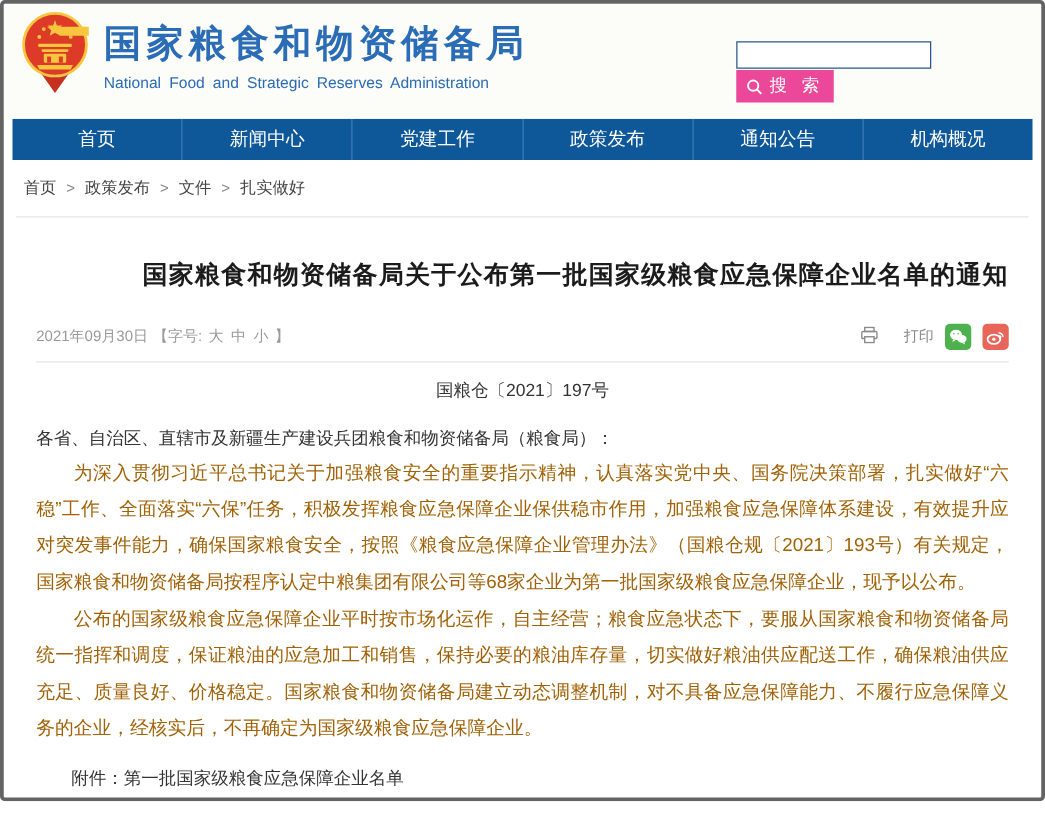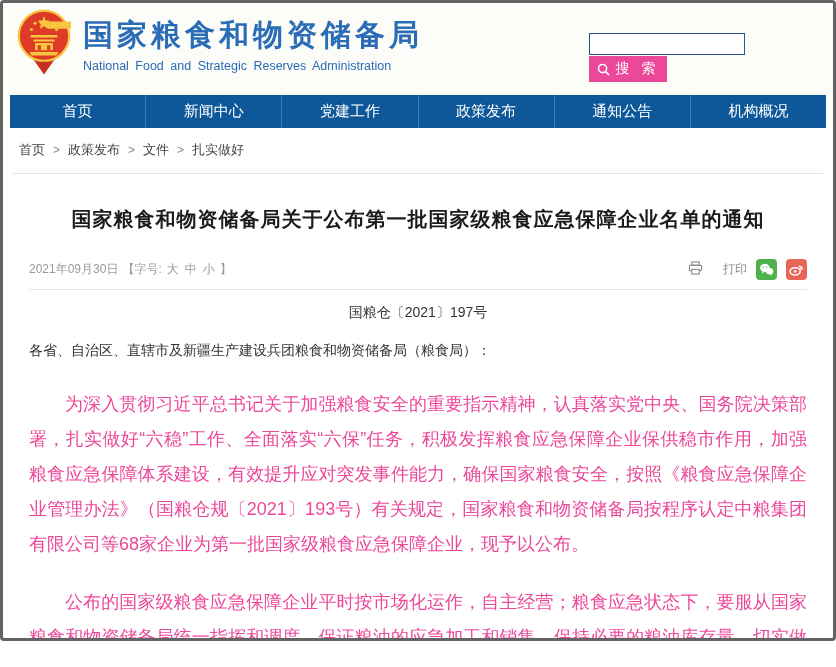--- a/index.html
+++ b/index.html
@@ -44,40 +44,40 @@
     display:flex; align-items:center; gap:8px;
   }
   .crumb { color:#444; text-decoration:none; cursor:pointer; }
   .crumb-sep { color:#888; font-size:12px; }
   
   .content {
     margin:4px 10px 0; border-top:1px solid #e3e3e3;
     padding:0 16px; color:#333;
   }
   .art-title {
-    margin-top:32px; text-align:center; font-size:20px; font-weight:bold;
+    margin-top:32px; text-align:right; font-size:20px; font-weight:bold;
     color:#1b1b1b; letter-spacing:1px;
   }
   .meta-row {
     margin-top:26px; display:flex; justify-content:space-between; align-items:center;
     font-size:12px; color:#999;
   }
   .meta-left { display:flex; align-items:center; gap:4px; }
   .meta-left .fs { cursor:pointer; margin:0 1px; }
   .meta-right { display:flex; align-items:center; gap:9px; }
   .print-link { display:flex; gap:20px; color:#8a8a8a; cursor:pointer; font-size:12px; }
   .share-icon { width:21px; height:21px; border-radius:4px; display:flex; align-items:center; justify-content:center; cursor:pointer; }
   .share-wechat { background:#4db14d; }
   .share-weibo  { background:#e8655a; }
   .divider { margin-top:9px; border-bottom:1px solid #e6e6e6; }
   .doc-number { text-align:center; font-size:14px; margin-top:14px; color:#333; }
   .salutation { font-size:14px; margin-top:15px; line-height:1.9; }
   .para {
-    font-size:18px; line-height:1.95; margin-top:23px;
-    text-indent:2em; text-align:justify; color:#ec4899;
+    font-size:15px; line-height:1.95; margin-top:0;
+    text-indent:2em; text-align:justify; color:#a16207;
   }
   .attachment { font-size:14px; margin-top:16px; text-indent:2em; }
   .sign-wrap { display:flex; justify-content:flex-end; margin-top:12px; padding-right:58px; }
   .sign-block { text-align:center; font-size:14px; line-height:2.3; color:#333; }
 </style>
 </head>
 <body>
 
 <div class="page">
 

